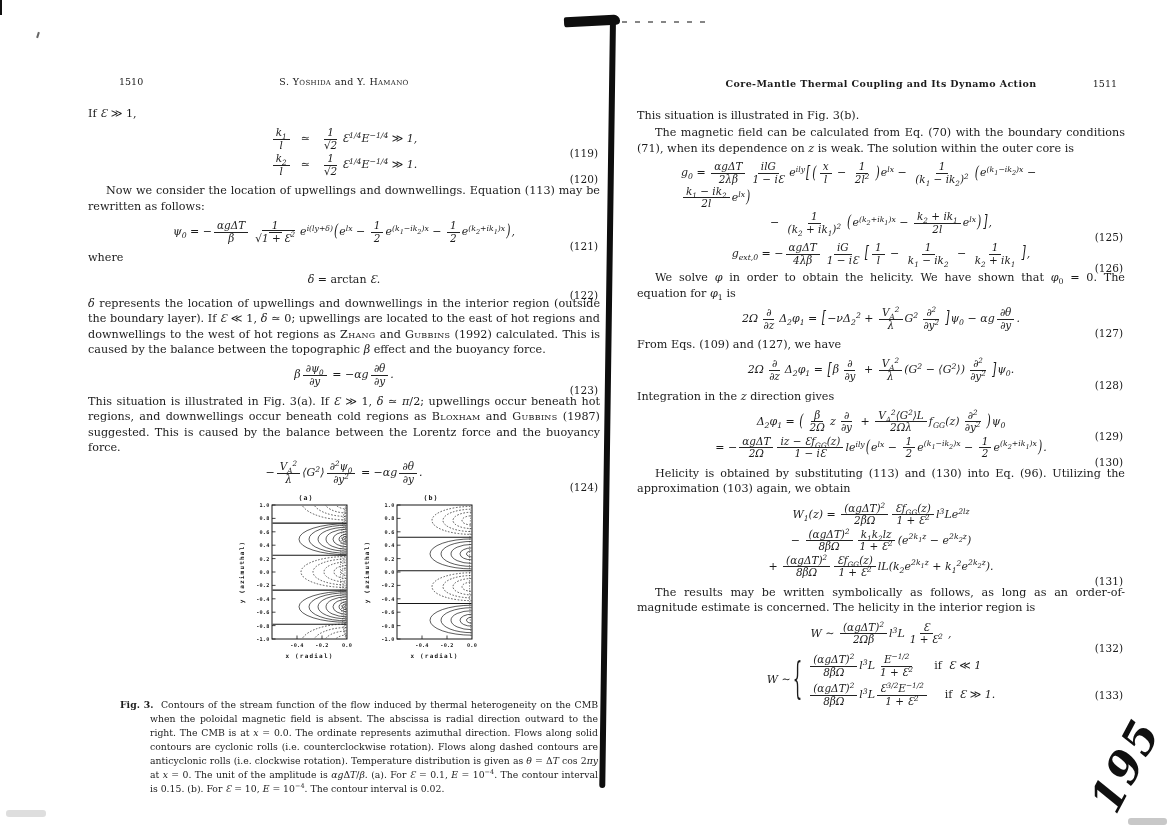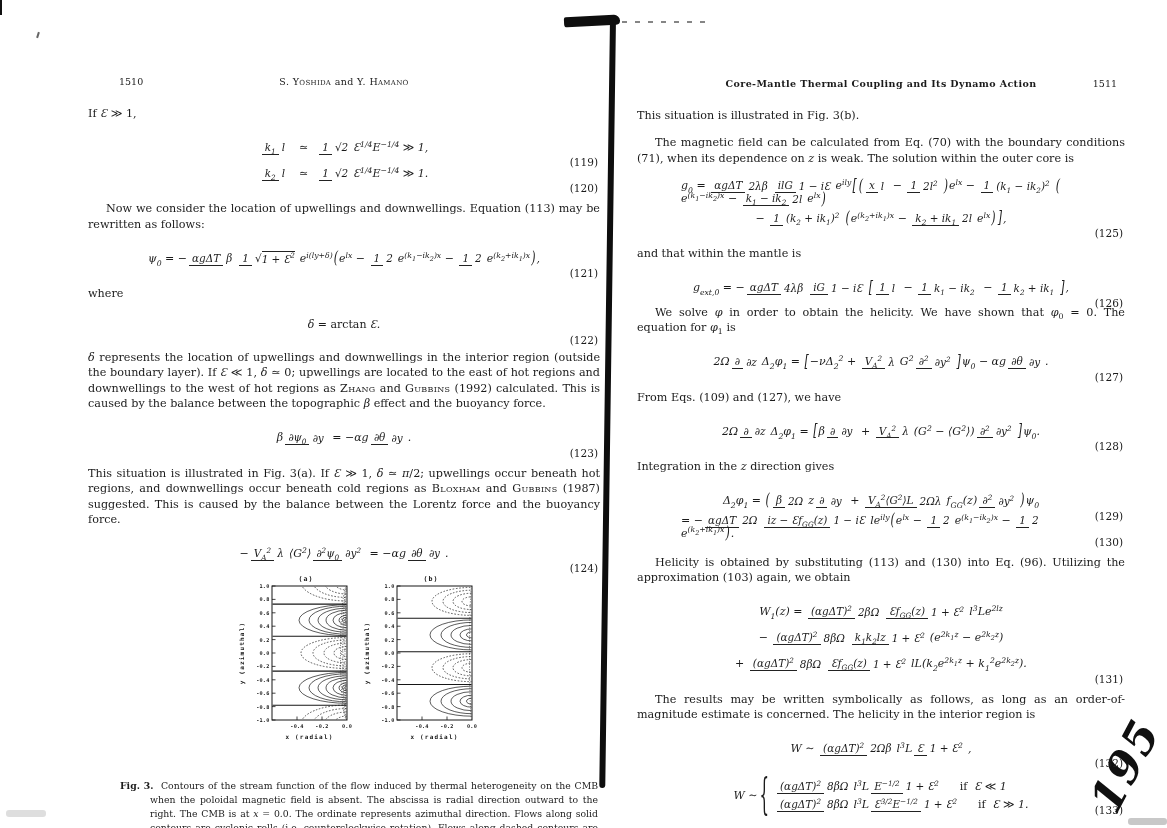--- a/index.html
+++ b/index.html
@@ -12,36 +12,36 @@
   .col{position:absolute;}
   .col-left{left:88px;top:76px;width:512px;}
   .col-right{left:637px;top:78px;width:488px;}
   .runhead{position:relative;height:16px;margin-bottom:14px;font-size:9.5px;}
   .runhead .center{display:block;text-align:center;letter-spacing:.4px;}
   .runhead .pnum-l{position:absolute;left:31px;top:0;}
   .runhead .pnum-r{position:absolute;right:8px;top:0;}
   .bold{font-weight:bold;}
   .sc{font-variant:small-caps;letter-spacing:.3px;}
   
-  .p{font-size:11.2px;line-height:1.38;text-align:justify;margin:14px 0;}
+  .p{font-size:11.2px;line-height:1.38;text-align:justify;margin:4px 0;}
   .ind{text-indent:18px;}
   
   .eq{margin:5px 0;}
   .eq-line{
     position:relative;display:flex;justify-content:center;align-items:center;
     min-height:26px;padding:0 44px;font-size:11px;font-style:italic;line-height:1.15;
   }
   .eq-line.tight{min-height:20px;}
   .eq-num{position:absolute;right:2px;top:50%;transform:translateY(-50%);
     font-style:normal;font-size:10.5px;margin-top:14px;}
   .rm{font-style:normal;}
   .sp{margin:0 9px;}
   sup,sub{font-size:.70em;line-height:0;}
   sup sub,sub sup{font-size:.85em;}
-  .fr{display:inline-flex;align-items:center;
+  .fr{display:inline-flex;flex-direction:column;align-items:center;
     vertical-align:middle;margin:0 2px;font-size:.95em;line-height:1.12;}
   .fr .nu{display:block;padding:0 3px;border-bottom:.8px solid #222;white-space:nowrap;}
   .fr .de{display:block;padding:0 3px;white-space:nowrap;}
   .ol{border-top:.8px solid #222;padding-top:.5px;}
   .bp{display:inline-block;transform:scaleY(1.5);margin:0 1px;}
   .brace{display:inline-block;transform:scaleY(2.9);font-size:15px;margin:0 6px 0 2px;font-style:normal;}
   .cases{display:inline-flex;flex-direction:column;gap:5px;}
   .case{display:flex;align-items:center;gap:16px;}
   
   .figure{position:relative;height:198px;margin:4px 0 0 0;}
@@ -392,21 +392,20 @@
             <span class="nu">1</span>
             <span class="de">(k<sub>2</sub> + ik<sub>1</sub>)<sup>2</sup></span>
           </span><span class="bp">(</span>e<sup>(k<sub>2</sub>+ik<sub>1</sub>)x</sup> − <span class="fr">
             <span class="nu">k<sub>2</sub> + ik<sub>1</sub></span>
             <span class="de">2l</span>
           </span>e<sup>lx</sup><span class="bp">)</span><span class="bp">]</span>,</span>
       <span class="eq-num">(125)</span>
     </div>
   </div>
 
-  <p class="p">and that within the mantle is</p>
 
   <div class="eq">
     <div class="eq-line">
       <span>g<sub>ext,0</sub> = −<span class="fr">
             <span class="nu">αgΔT</span>
             <span class="de">4λβ</span>
           </span><span class="fr">
             <span class="nu">iG</span>
             <span class="de">1 − iƐ</span>
           </span><span class="bp">[</span><span class="fr">

